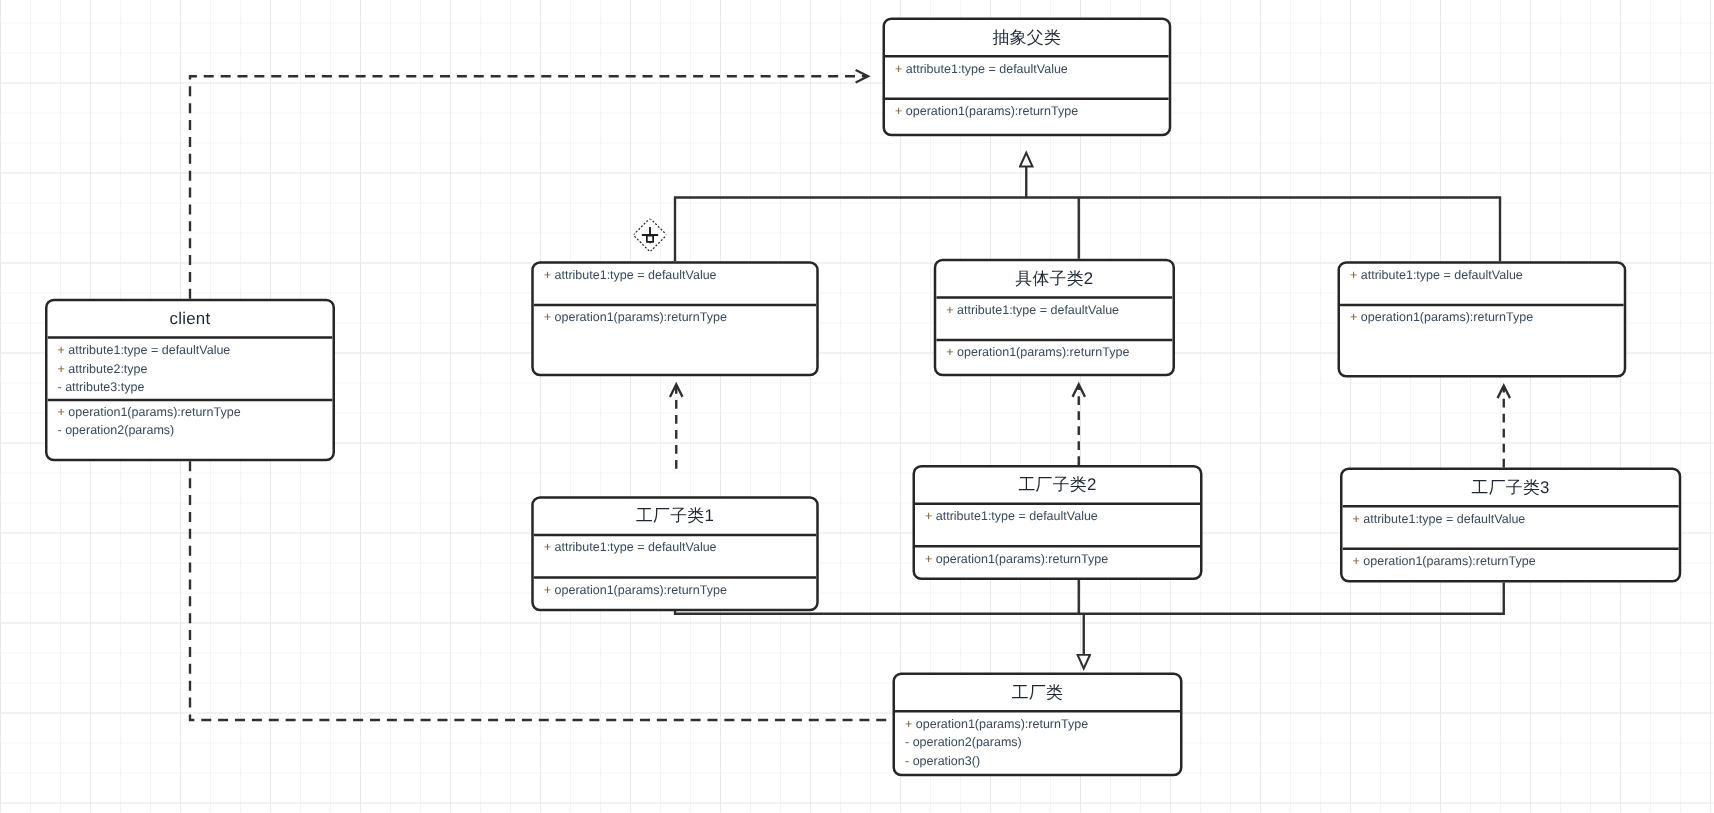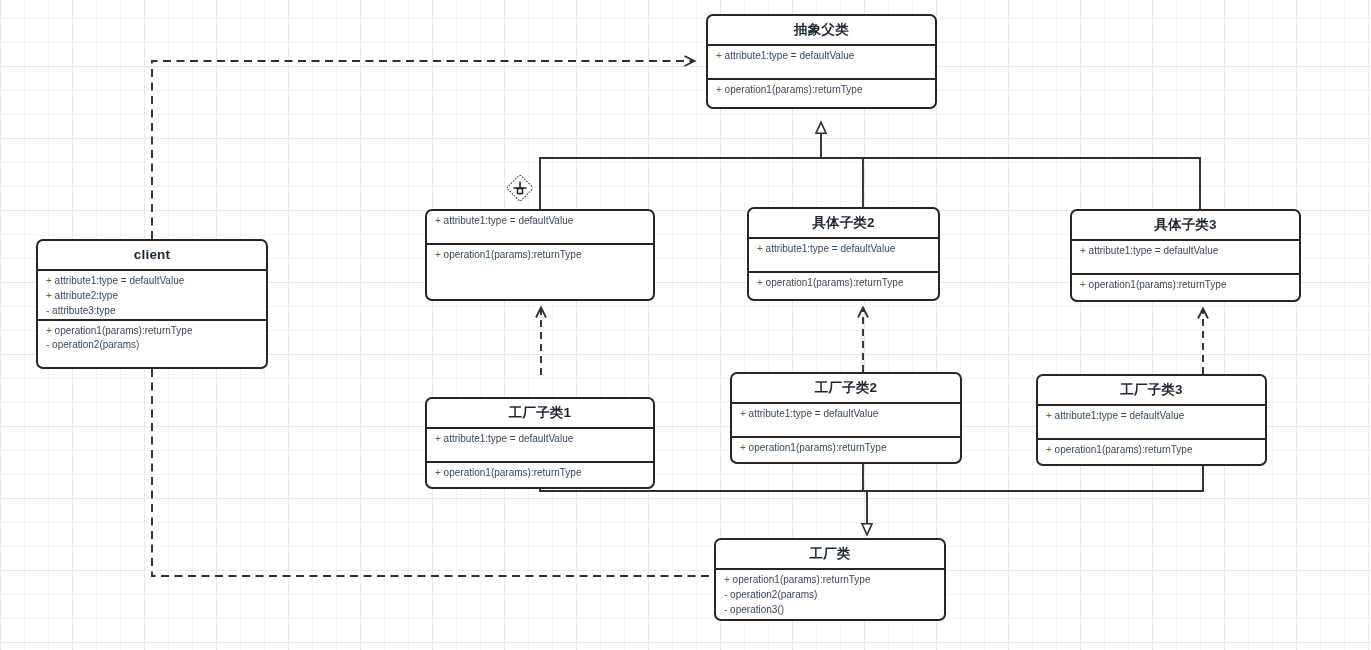--- a/index.html
+++ b/index.html
@@ -35,21 +35,21 @@
   .uml-class {
     position: absolute;
     box-sizing: border-box;
     background: #ffffff;
     border: 2px solid #262626;
     border-radius: 7px;
     overflow: hidden;
   }
   .uml-title {
     text-align: center;
-    font-weight: bold;
+    font-weight: normal;
     font-size: 13.5px;
     color: #1d2733;
     padding: 5px 4px 5px 4px;
     border-bottom: 2px solid #262626;
     line-height: 1.35;
     letter-spacing: 0.2px;
   }
   .uml-compartment {
     padding: 3px 6px 0 8px;
     font-size: 10px;
@@ -153,21 +153,20 @@
         <div class="uml-title">具体子类2</div>
         <div class="uml-compartment attrs">
           <div class="uml-member"><span class="vis">+</span> attribute1:type = defaultValue</div>
           <div class="pad-row"></div>
         </div>
         <div class="uml-compartment ops">
           <div class="uml-member"><span class="vis">+</span> operation1(params):returnType</div>
         </div>
       </div>
       <div class="uml-class" style="left: 1070px; top: 209px; width: 231px; height: 93px;">
-        <div class="uml-title">具体子类3</div>
         <div class="uml-compartment attrs">
           <div class="uml-member"><span class="vis">+</span> attribute1:type = defaultValue</div>
           <div class="pad-row"></div>
         </div>
         <div class="uml-compartment ops">
           <div class="uml-member"><span class="vis">+</span> operation1(params):returnType</div>
         </div>
       </div>
       <div class="uml-class" style="left: 425px; top: 397px; width: 230px; height: 92px;">
         <div class="uml-title">工厂子类1</div>
@@ -182,21 +181,21 @@
       <div class="uml-class" style="left: 730px; top: 372px; width: 232px; height: 92px;">
         <div class="uml-title">工厂子类2</div>
         <div class="uml-compartment attrs">
           <div class="uml-member"><span class="vis">+</span> attribute1:type = defaultValue</div>
           <div class="pad-row"></div>
         </div>
         <div class="uml-compartment ops">
           <div class="uml-member"><span class="vis">+</span> operation1(params):returnType</div>
         </div>
       </div>
-      <div class="uml-class" style="left: 1036px; top: 374px; width: 231px; height: 92px;">
+      <div class="uml-class" style="left: 1072px; top: 374px; width: 273px; height: 92px;">
         <div class="uml-title">工厂子类3</div>
         <div class="uml-compartment attrs">
           <div class="uml-member"><span class="vis">+</span> attribute1:type = defaultValue</div>
           <div class="pad-row"></div>
         </div>
         <div class="uml-compartment ops">
           <div class="uml-member"><span class="vis">+</span> operation1(params):returnType</div>
         </div>
       </div>
       <div class="uml-class" style="left: 714px; top: 538px; width: 232px; height: 83px;">

